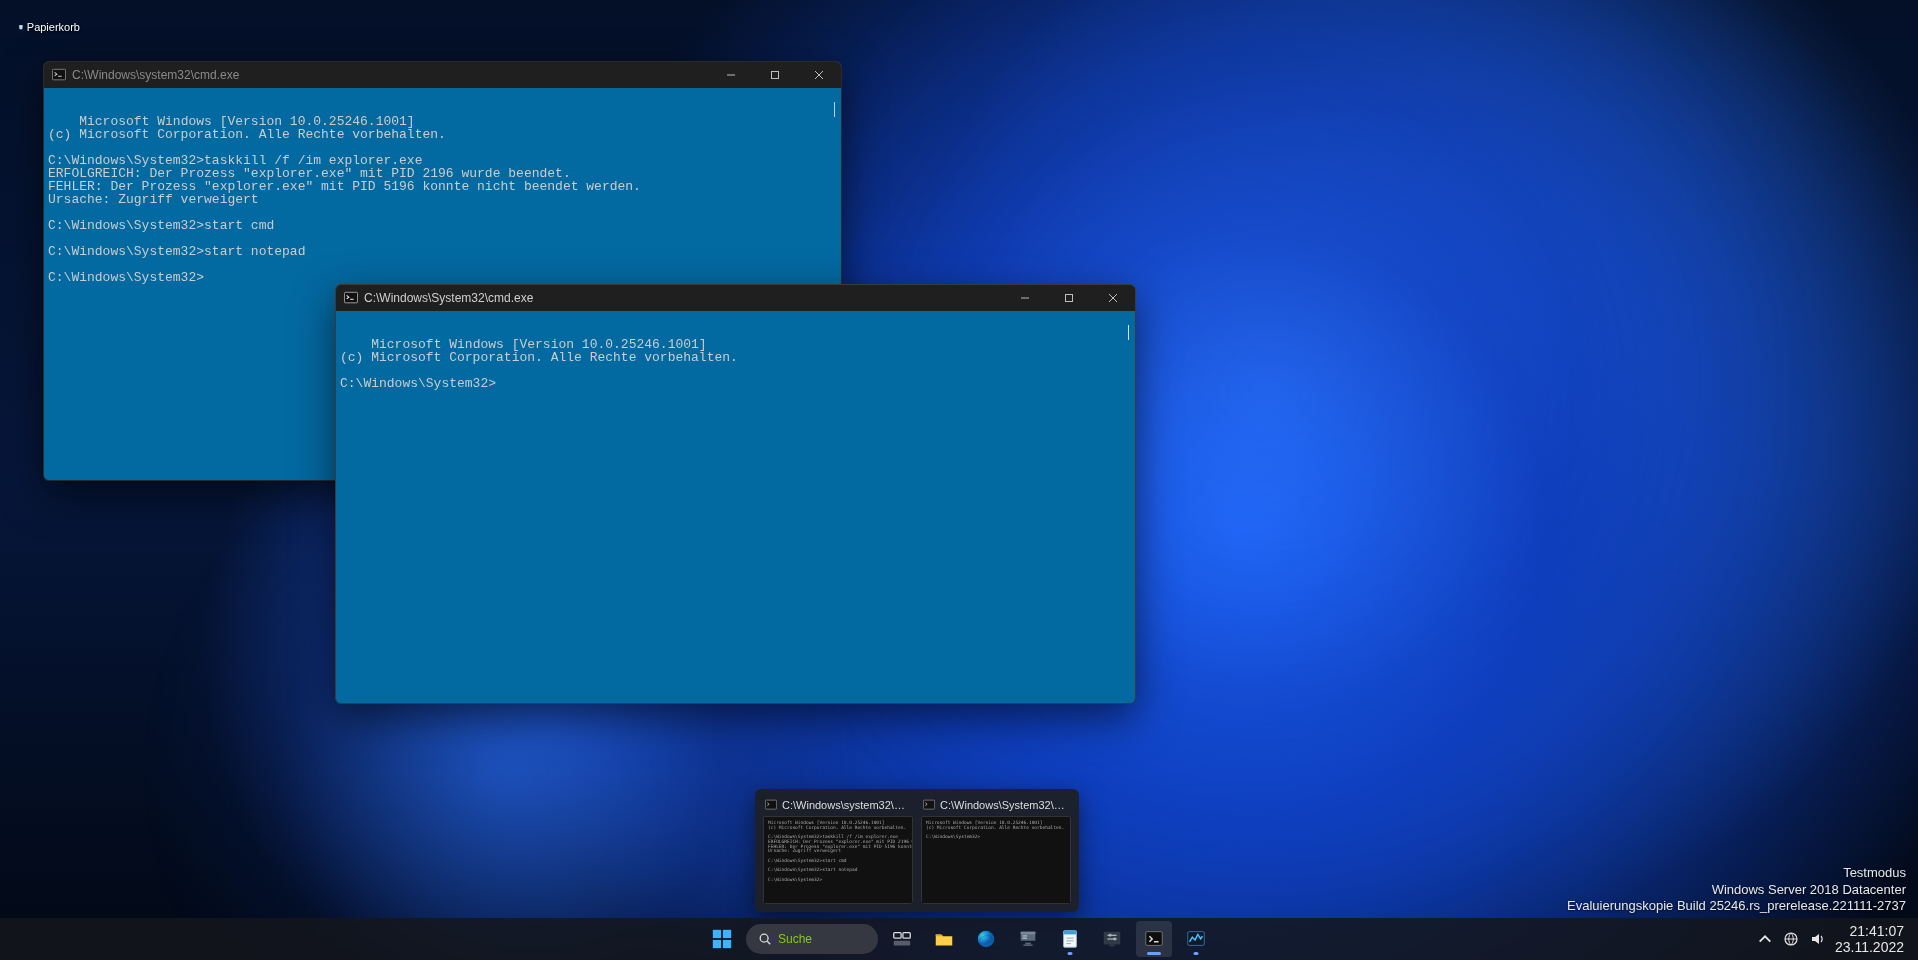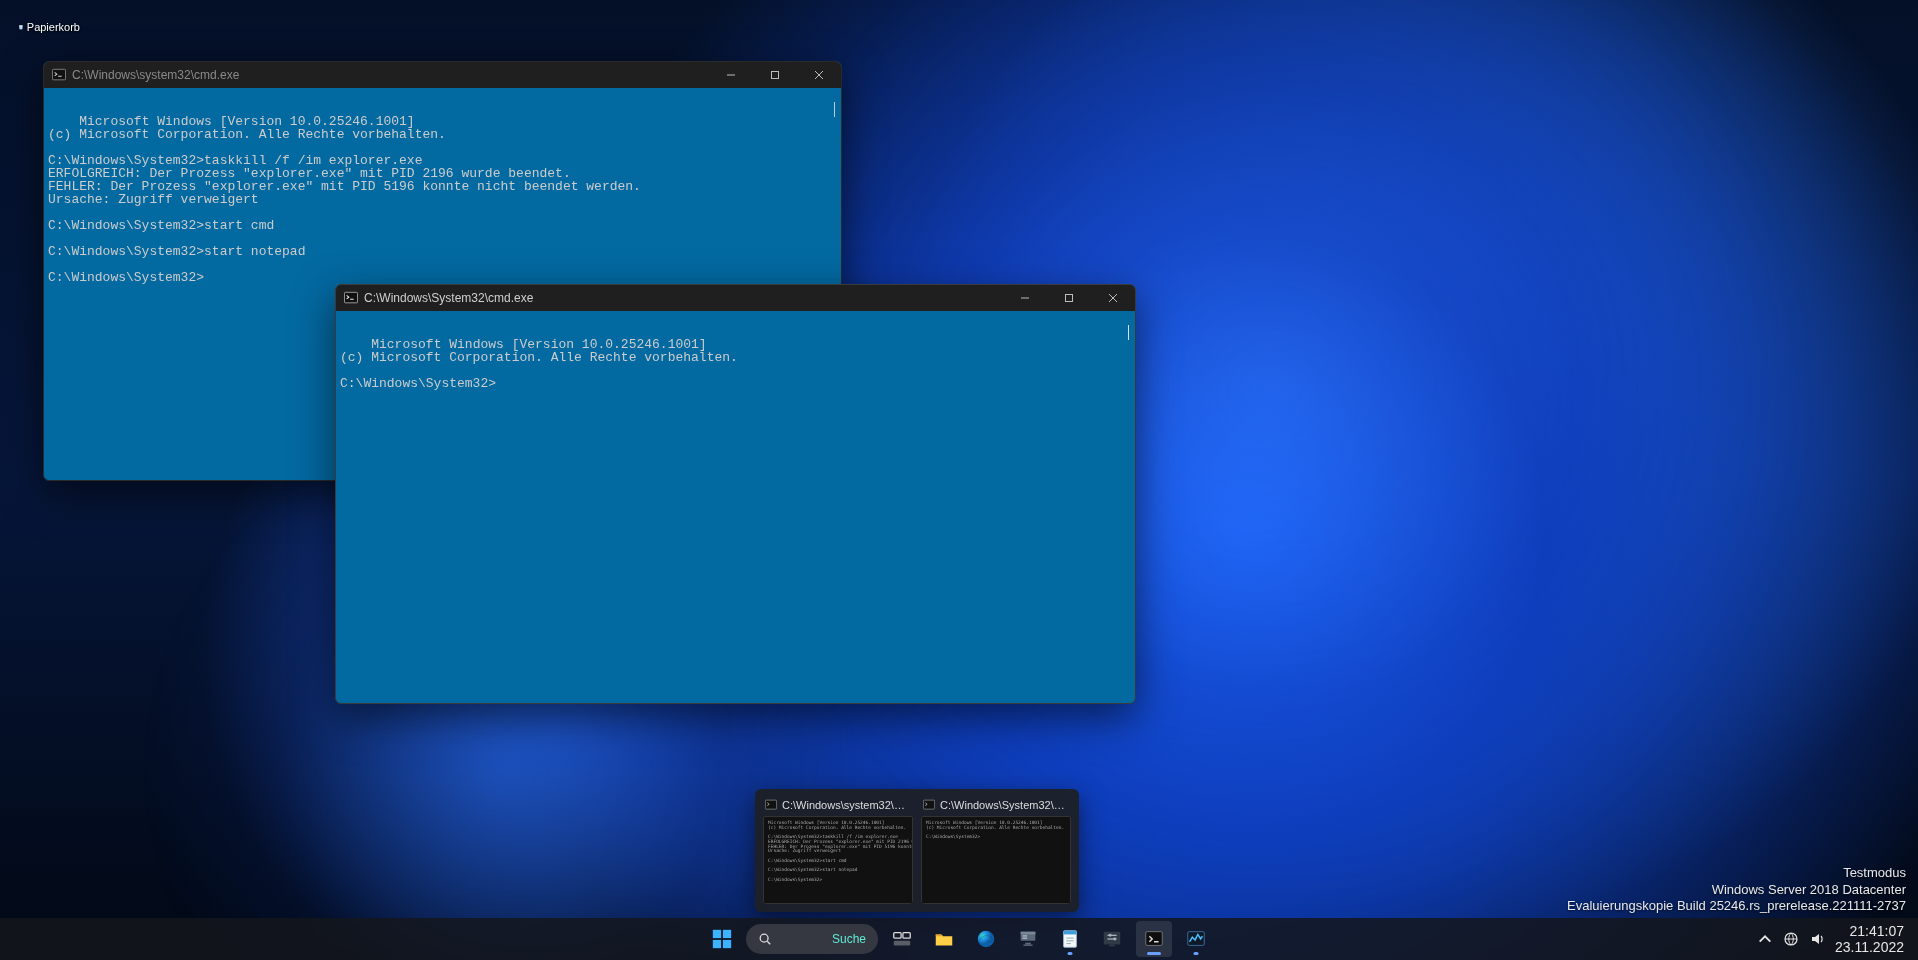--- a/index.html
+++ b/index.html
@@ -103,21 +103,21 @@
     width: 5px; height: 3px; background: #6aa0ff; border-radius: 2px;
   }
   .tb-item.active { background: rgba(255,255,255,.10); }
   .tb-item.active::after {
     width: 14px; background: #6aa0ff;
   }
   .tb-item svg, .tb-item .glyph { width: 22px; height: 22px; }
   .search-pill {
     height: 30px; width: 108px; border-radius: 15px;
     background: rgba(60,62,70,.85); display: flex; align-items: center;
-    gap: 6px; padding: 0 12px; color: #5eead4; font-size: 12px; justify-content: space-between;
+    gap: 6px; padding: 0 12px; color: #84cc16; font-size: 12px;
   }
   .search-pill svg { width: 14px; height: 14px; }
 
   .system-tray {
     position: absolute; right: 6px; bottom: 0; height: 42px;
     display: flex; align-items: center; gap: 10px; padding: 0 8px;
     color: #e6e6e6; font-size: 14px;
   }
   .system-tray .tray-icon { width: 16px; height: 16px; display:flex; align-items:center; justify-content:center; }
   .system-tray .clock { text-align: right; line-height: 1.15; }

